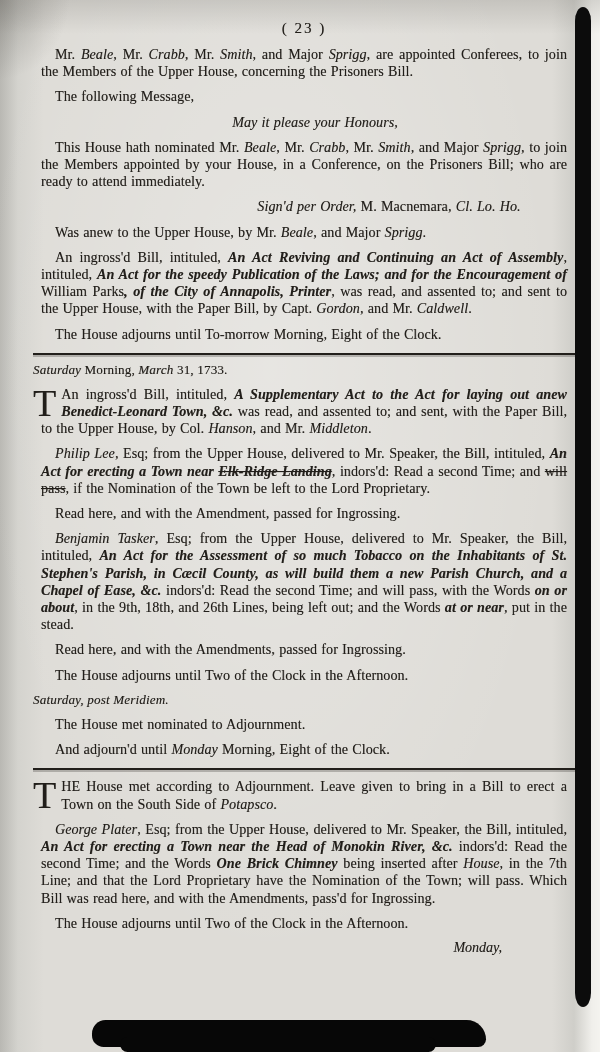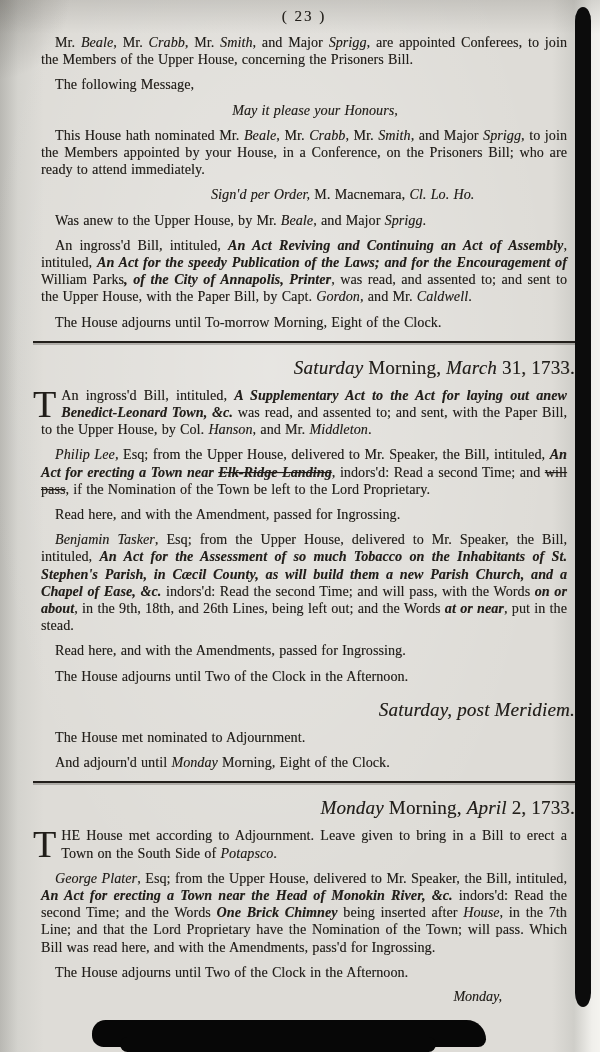--- a/index.html
+++ b/index.html
@@ -6,34 +6,34 @@
   body {
     width:600px; height:1052px; position:relative; overflow:hidden;
     font-family:"Liberation Serif", serif;
     color:#211e1a;
     background:
       linear-gradient(180deg, rgba(110,108,102,0.22) 0px, rgba(110,108,102,0) 34px),
       radial-gradient(ellipse at 45% 35%, rgba(255,255,255,0.28), rgba(255,255,255,0) 62%),
       linear-gradient(90deg, #b9b8b3 0px, #d4d3ce 18px, #dedcd7 44px, #dedcd7 552px, #cfcec9 574px, #f0efeb 592px, #f4f3ef 600px);
   }
   .page-content {
-    position:absolute; left:33px; top:8px; width:542px;
+    position:absolute; left:33px; top:20px; width:542px;
     text-shadow:0.3px 0.3px 0.6px rgba(45,40,33,0.45);
   }
   .page-number { text-align:center; font-size:15px; letter-spacing:2px; margin:0 0 9px 0; }
   .para {
     margin:8px; font-size:14px; line-height:17.2px; text-align:justify;
     text-indent:14px; word-spacing:0.6px; letter-spacing:0.1px;
   }
   .para.nofirst { text-indent:0; }
   .para.centered { text-align:center; text-indent:0; padding-left:60px; }
   .para.plea { text-align:center; text-indent:22px; }
-  .para.signoff { text-indent:0; padding-left:170px; }
+  .para.signoff { text-align:center; text-indent:0; padding-left:170px; }
   .heading {
-    margin:14px 0 4px 0; text-align:right; font-size:19px; font-weight:normal;
+    margin:7px 0 4px 0; text-align:left; font-size:13px; font-weight:normal;
     letter-spacing:0.2px;
   }
   .seg-n { }
   .seg-i { font-style:italic; }
   .seg-b { font-style:italic; font-weight:bold; }
   .seg-bx { font-style:italic; font-weight:bold; text-decoration:line-through; }
   .seg-nx { text-decoration:line-through; }
   .dropcap-block { margin:0; }
   .dropcap { float:left; font-size:38px; line-height:31px; padding:2px 5px 0 0; }
   .rule {
@@ -86,21 +86,20 @@
   <p class="para"><span class="seg-n">Read here, and with the Amendment, passed for Ingrossing.</span></p>
   <p class="para"><span class="seg-i">Benjamin Tasker</span><span class="seg-n">, Esq; from the Upper House, delivered to Mr. Speaker, the Bill, intituled, </span><span class="seg-b">An Act for the Assessment of so much Tobacco on the Inhabitants of St. Stephen's Parish, in Cæcil County, as will build them a new Parish Church, and a Chapel of Ease, &amp;c.</span><span class="seg-n"> indors'd: Read the second Time; and will pass, with the Words </span><span class="seg-b">on or about</span><span class="seg-n">, in the 9th, 18th, and 26th Lines, being left out; and the Words </span><span class="seg-b">at or near</span><span class="seg-n">, put in the stead.</span></p>
   <p class="para"><span class="seg-n">Read here, and with the Amendments, passed for Ingrossing.</span></p>
   <p class="para"><span class="seg-n">The House adjourns until Two of the Clock in the Afternoon.</span></p>
   <h2 class="heading"><span class="seg-i">Saturday, post Meridiem.</span></h2>
   <p class="para"><span class="seg-n">The House met nominated to Adjournment.</span></p>
   <p class="para"><span class="seg-n">And adjourn'd until </span><span class="seg-i">Monday </span><span class="seg-n">Morning, Eight of the Clock.</span></p>
 
   <div class="rule"></div>
 
-  <h2 class="heading"><span class="seg-i">Monday </span><span class="seg-n">Morning, </span><span class="seg-i">April</span><span class="seg-n"> 2, 1733.</span></h2>
   <div class="dropcap-block">
     <span class="dropcap">T</span>
     <p class="para nofirst"><span class="seg-n">HE House met according to Adjournment.  Leave given to bring in a Bill to erect a Town on the South Side of </span><span class="seg-i">Potapsco</span><span class="seg-n">.</span></p>
   </div>
   <p class="para"><span class="seg-i">George Plater</span><span class="seg-n">, Esq; from the Upper House, delivered to Mr. Speaker, the Bill, intituled, </span><span class="seg-b">An Act for erecting a Town near the Head of Monokin River, &amp;c.</span><span class="seg-n"> indors'd: Read the second Time; and the Words </span><span class="seg-b">One Brick Chimney</span><span class="seg-n"> being inserted after </span><span class="seg-i">House</span><span class="seg-n">, in the 7th Line; and that the Lord Proprietary have the Nomination of the Town; will pass.  Which Bill was read here, and with the Amendments, pass'd for Ingrossing.</span></p>
   <p class="para"><span class="seg-n">The House adjourns until Two of the Clock in the Afternoon.</span></p>
 
   <div class="catchword">Monday,</div>
 </div>
 

